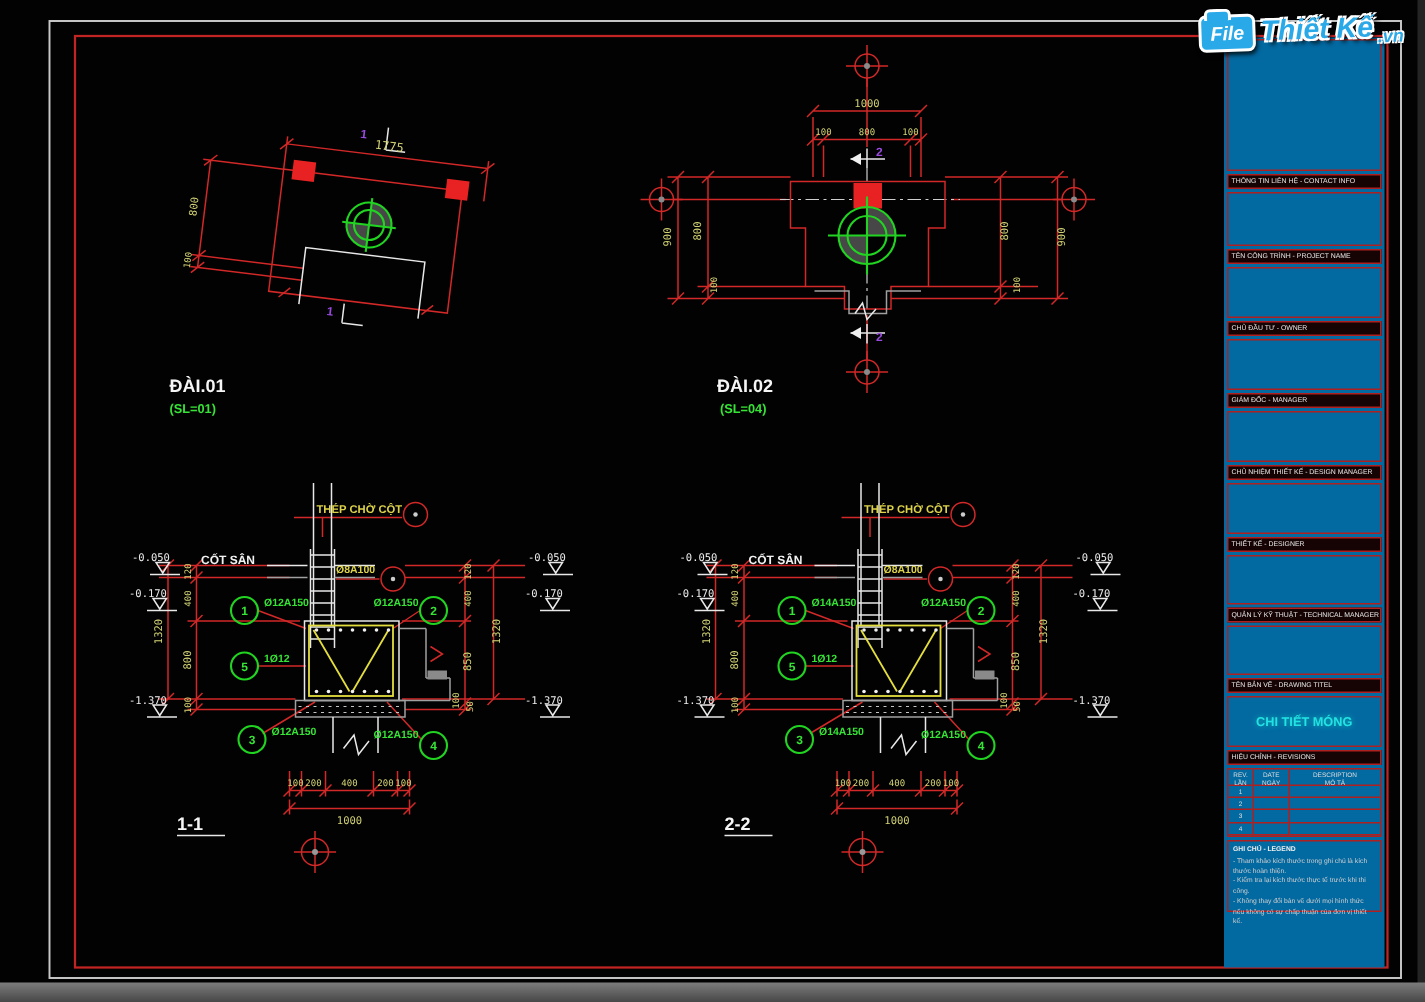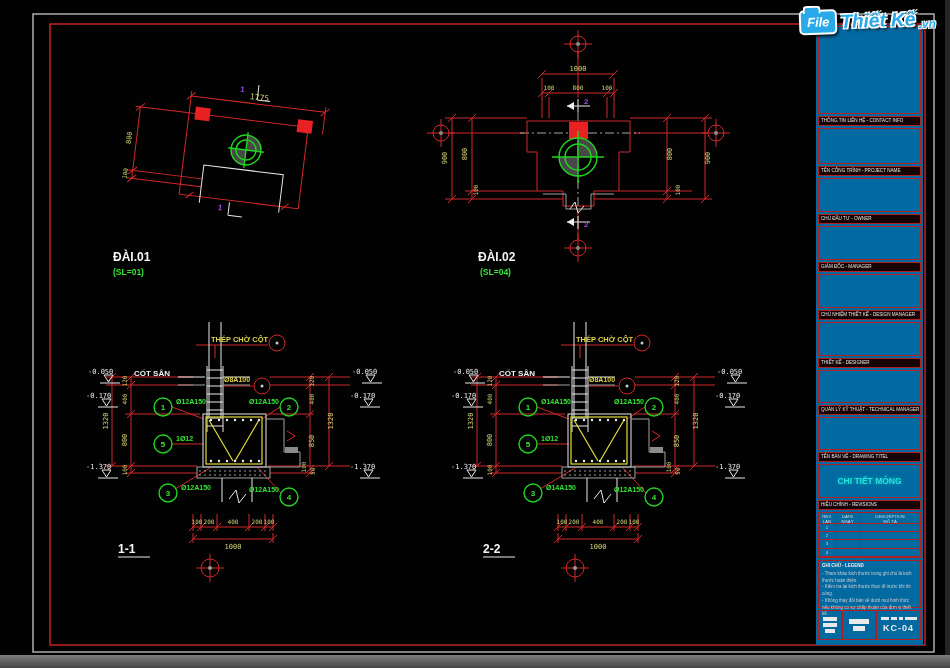--- a/index.html
+++ b/index.html
@@ -339,40 +339,20 @@
         <div></div>
   </div>
 
   <div class="tb-box notes" style="height:48px">
     <div class="nh">GHI CHÚ - LEGEND</div>
     <div>- Tham khảo kích thước trong ghi chú là kích thước hoàn thiện.</div>
     <div>- Kiểm tra lại kích thước thực tế trước khi thi công.</div>
     <div>- Không thay đổi bản vẽ dưới mọi hình thức nếu không có sự chấp thuận của đơn vị thiết kế.</div>
   </div>
 
-  <div class="tb-bottom">
-    <div>
-      <div class="bar" style="width:14px;height:4px"></div>
-      <div class="bar" style="width:14px;height:4px"></div>
-      <div class="bar" style="width:10px;height:4px"></div>
-    </div>
-    <div>
-      <div class="bar" style="width:20px;height:5px"></div>
-      <div class="bar" style="width:12px;height:5px"></div>
-    </div>
-    <div>
-      <div class="dashrow">
-        <div class="bar" style="width:8px"></div>
-            <div class="bar" style="width:6px"></div>
-        <div class="bar" style="width:4px"></div>
-            <div class="bar" style="width:12px"></div>
-      </div>
-      <div class="kc">KC-04</div>
-    </div>
-  </div>
 </div>
 
 <div class="logo">
   <span class="logo-file"><span>File</span></span>
   <span class="logo-tk">Thiết Kế</span>
   <span class="logo-vn">.vn</span>
 </div>
 
 <div class="rstrip"></div>
 <div class="strip"></div>

